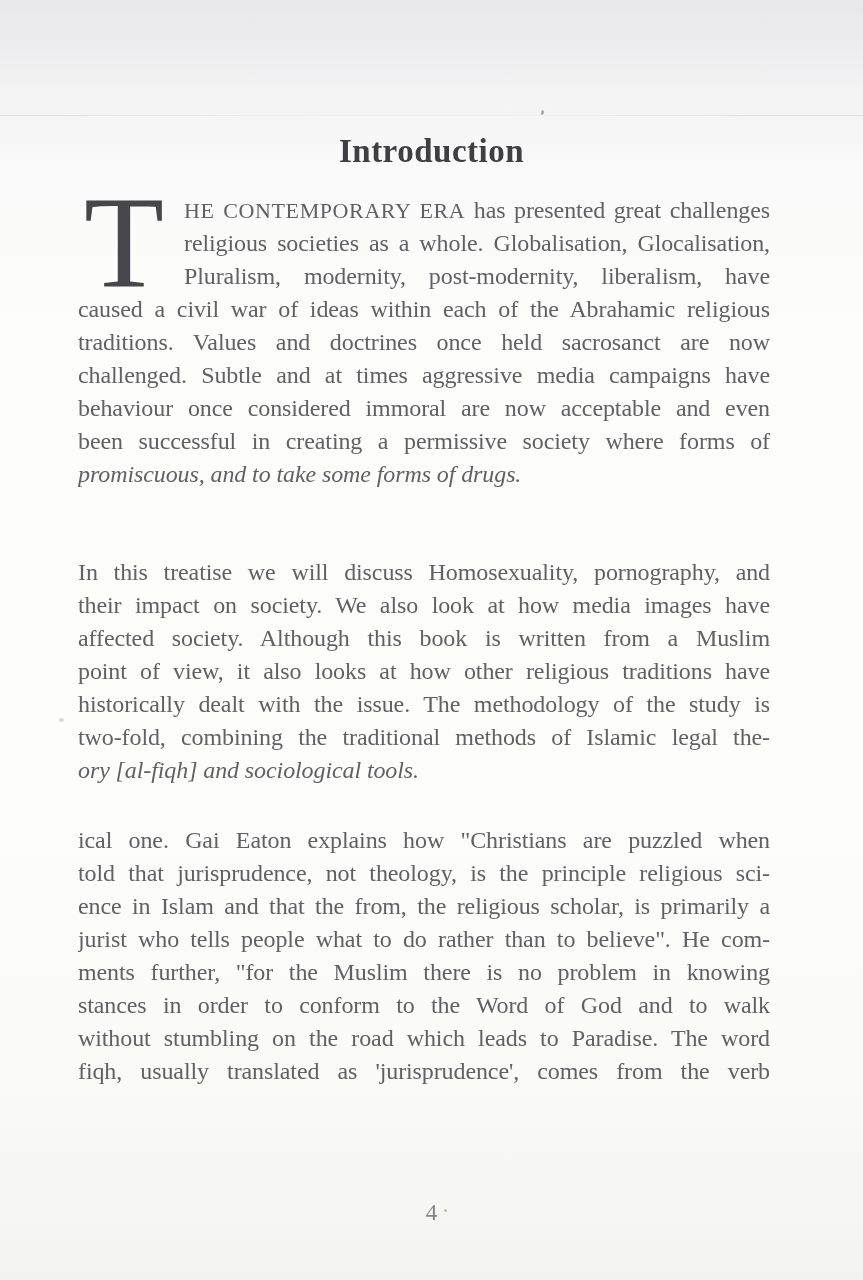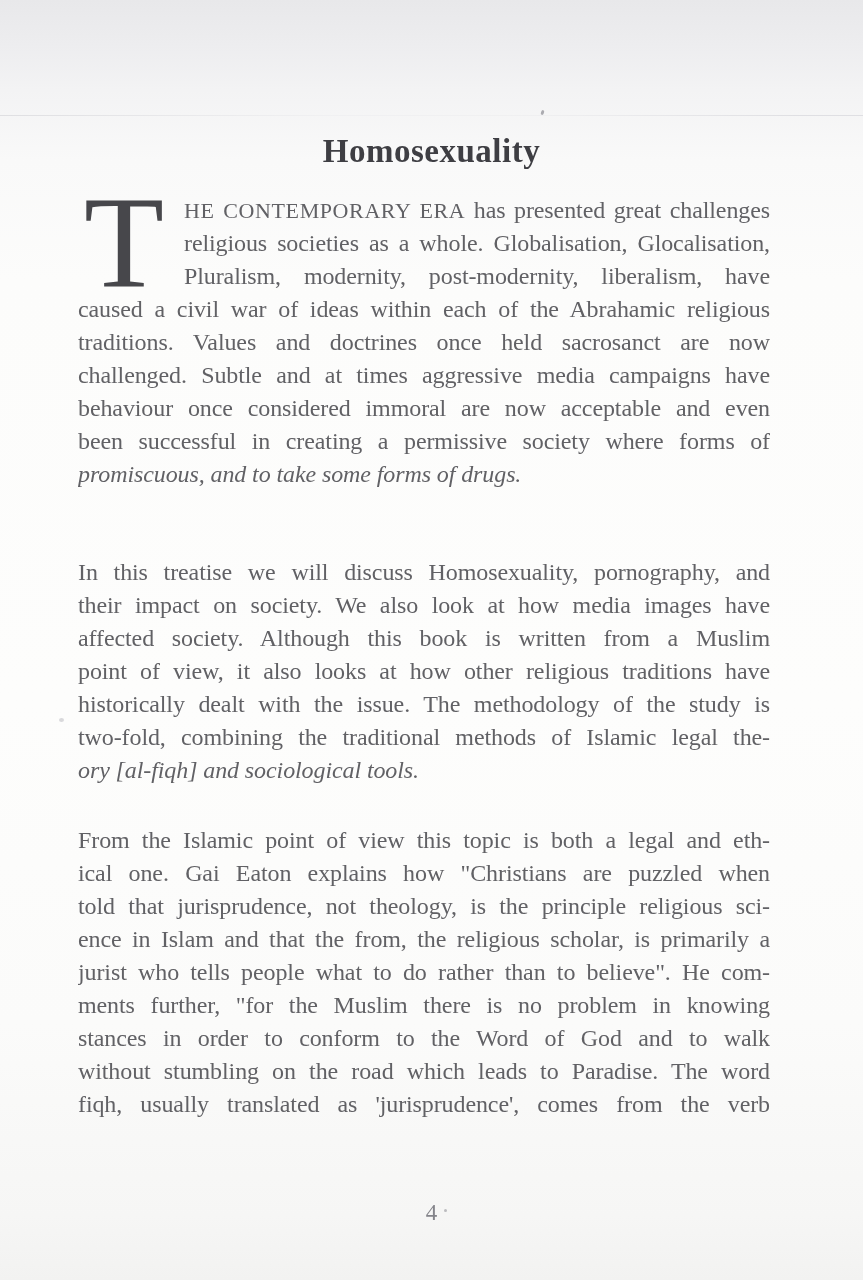--- a/index.html
+++ b/index.html
@@ -54,21 +54,21 @@
     background:rgba(150,150,158,.35);}
   .speck-pageno{left:444px;top:1209px;width:3px;height:3px;
     background:rgba(130,130,138,.5);}
 </style>
 </head>
 <body>
 
 <div class="page">
   <div class="scan-line"></div>
 
-  <h1 class="title">Homosexuality</h1>
+  <h1 class="title">Introduction</h1>
   <span class="speck speck-title"></span>
   <span class="speck speck-margin"></span>
   <span class="speck speck-pageno"></span>
 
   <div class="col">
       <div class="para para-1">
         <div class="drop-cap">T</div>
         <div class="line indent"><span class="lead">HE CONTEMPORARY ERA</span> has presented great challenges to</div>
         <div class="line indent">religious societies as a whole. Globalisation, Glocalisation,</div>
         <div class="line indent">Pluralism, modernity, post-modernity, liberalism, have</div>
@@ -82,21 +82,20 @@
       <div class="para para-2">
         <div class="line">In this treatise we will discuss Homosexuality, pornography, and</div>
         <div class="line">their impact on society. We also look at how media images have</div>
         <div class="line">affected society. Although this book is written from a Muslim</div>
         <div class="line">point of view, it also looks at how other religious traditions have</div>
         <div class="line">historically dealt with the issue. The methodology of the study is</div>
         <div class="line">two-fold, combining the traditional methods of Islamic legal the-</div>
         <div class="line endline">ory [al-fiqh] and sociological tools.</div>
       </div>
       <div class="para para-3">
-        <div class="line">From the Islamic point of view this topic is both a legal and eth-</div>
         <div class="line">ical one. Gai Eaton explains how "Christians are puzzled when</div>
         <div class="line">told that jurisprudence, not theology, is the principle religious sci-</div>
         <div class="line">ence in Islam and that the from, the religious scholar, is primarily a</div>
         <div class="line">jurist who tells people what to do rather than to believe". He com-</div>
         <div class="line">ments further, "for the Muslim there is no problem in knowing</div>
         <div class="line">stances in order to conform to the Word of God and to walk</div>
         <div class="line">without stumbling on the road which leads to Paradise. The word</div>
         <div class="line">fiqh, usually translated as 'jurisprudence', comes from the verb</div>
       </div>
     </div>

